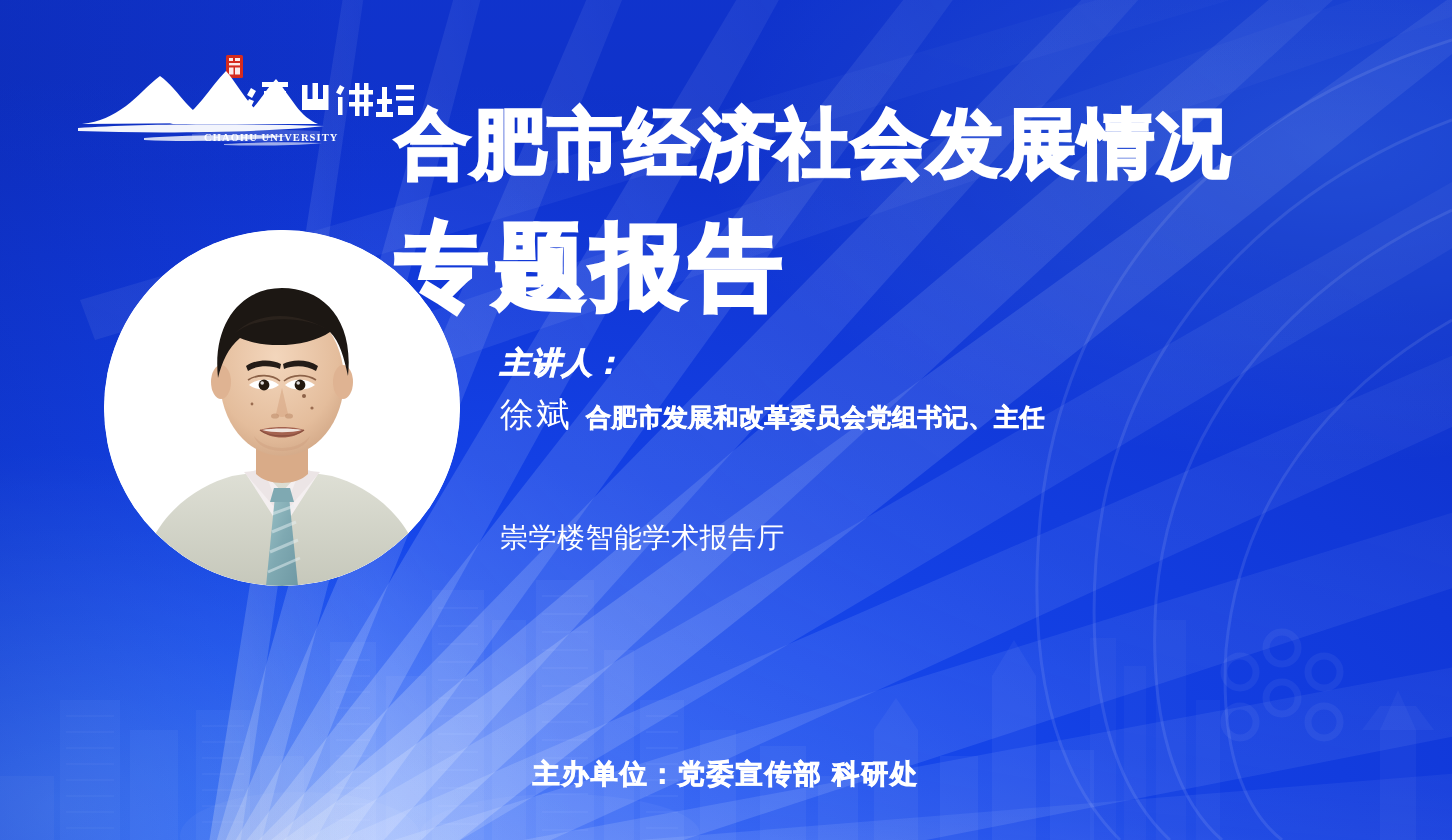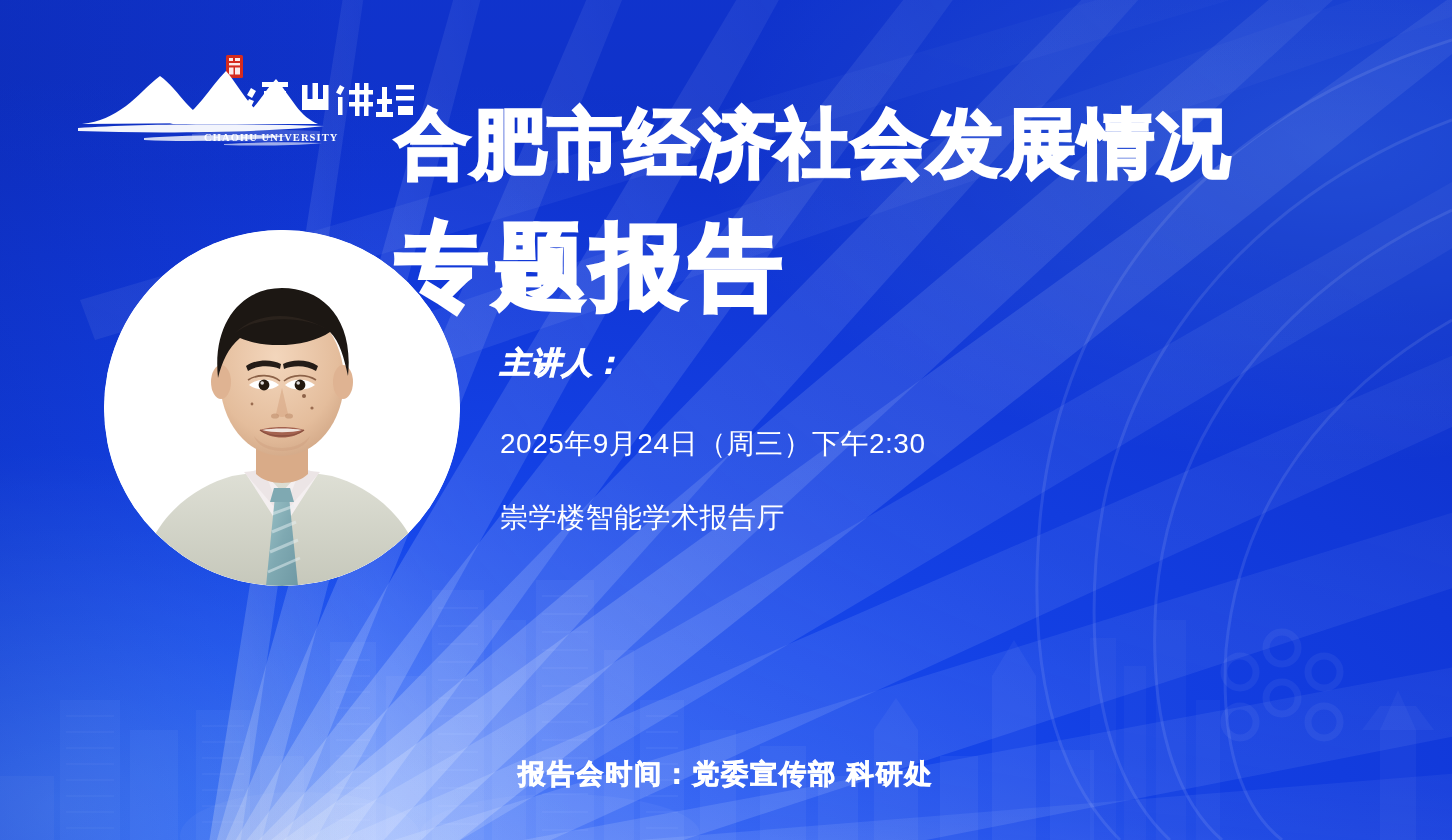--- a/index.html
+++ b/index.html
@@ -326,25 +326,28 @@
         <circle cx="208" cy="178" r="1.6" fill="#9a6c50"></circle>
         <circle cx="148" cy="174" r="1.4" fill="#9a6c50"></circle>
 
         <path d="M150 206 C 162 222 194 222 206 206 C 200 226 156 226 150 206 Z" fill="#cb9c7c" fill-opacity="0.35"></path>
       </g>
     </svg>
   </div>
 
   <div class="info">
     <div class="label">主讲人：</div>
+    <div class="row-speaker">
+      <span class="name">徐斌</span>
+      <span class="title">合肥市发展和改革委员会党组书记、主任</span>
+    </div>
     <div class="gap-a"></div>
     <div class="gap-b"></div>
-    <div class="value">2025年9月24日（周三）下午2:30</div>
     <div class="gap-c"></div>
     <div class="gap-d"></div>
     <div class="value">崇学楼智能学术报告厅</div>
   </div>
 
   <div class="footer">
-    <span class="org">报告会时间：党委宣传部  科研处</span>
+    <span class="org">主办单位：党委宣传部  科研处</span>
   </div>
 
 </div>
 
 </body></html>

